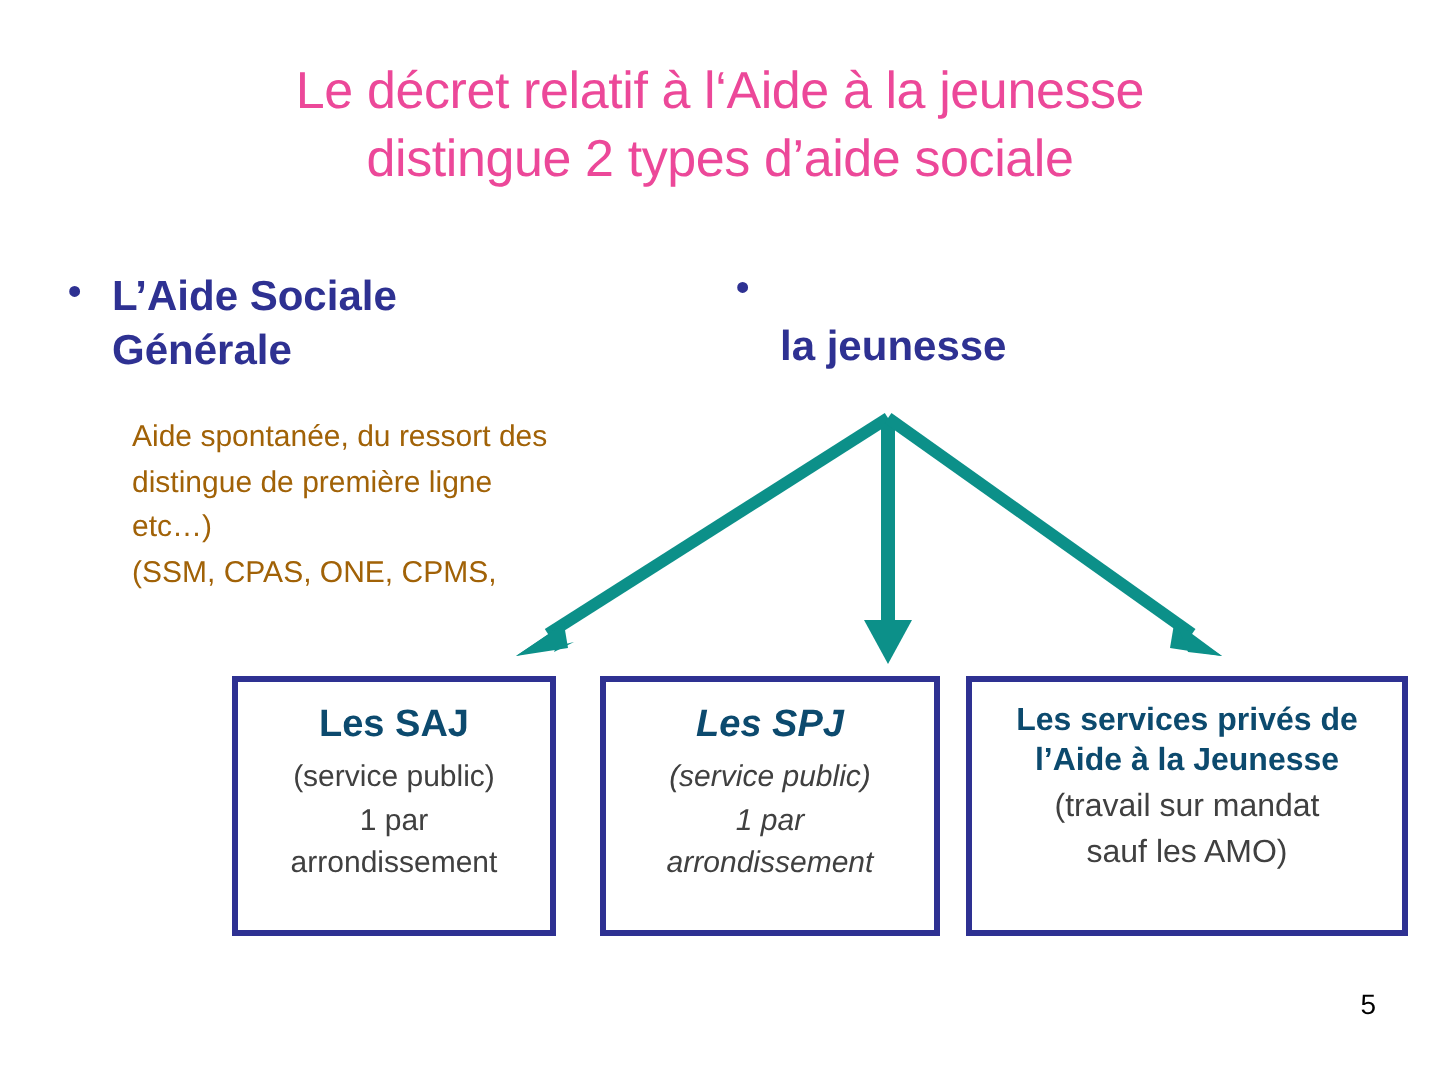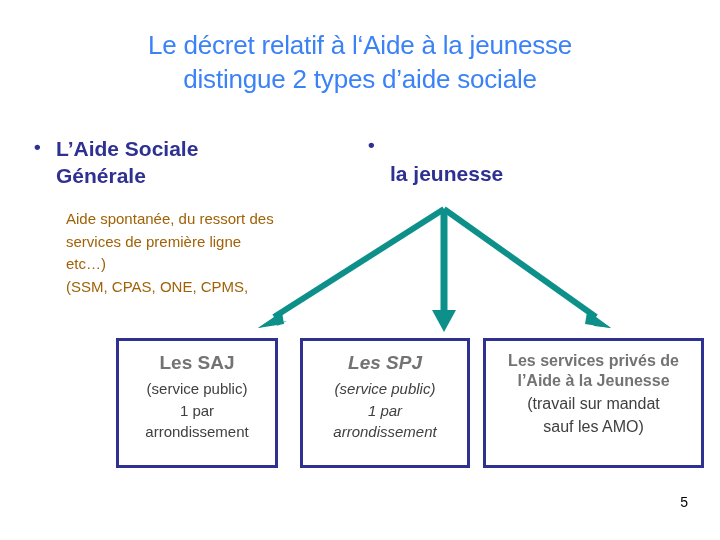--- a/index.html
+++ b/index.html
@@ -18,21 +18,21 @@
     overflow: hidden;
   }
 
   
   #slide-title {
     position: absolute;
     left: 40px;
     top: 28px;
     width: 640px;
     text-align: center;
-    color: #3b82f6;
+    color: #ec4899;
     font-size: 26px;
     font-weight: 400;
     line-height: 1.32;
     letter-spacing: -0.2px;
   }
   #slide-title .t-line { display: block; }
 
   
   .bullet-block {
     position: absolute;
@@ -86,21 +86,21 @@
     border: 3px solid #2e3192;
     background: #ffffff;
     text-align: center;
     padding-top: 10px;
   }
   #box-saj { left: 116px; top: 338px; width: 162px; height: 130px; }
   #box-spj { left: 300px; top: 338px; width: 170px; height: 130px; font-style: italic; }
   #box-prv { left: 483px; top: 338px; width: 221px; height: 130px; }
 
   .box-heading {
-    color: #737373;
+    color: #0c4a6e;
     font-weight: bold;
     font-size: 19px;
     line-height: 1.28;
     margin: 0 0 3px 0;
     padding: 0 4px;
   }
   #box-prv .box-heading {
     font-size: 16px;
     line-height: 1.25;
     margin-bottom: 2px;
@@ -148,21 +148,21 @@
       <span class="bullet-dot">•</span>
       <span class="bullet-text">
         <br>
         <span>la jeunesse</span>
       </span>
     </div>
   </div>
 
   <div id="sub-paragraph">
     <span class="p-line">Aide spontanée, du ressort des</span>
-    <span class="p-line">services de première ligne</span>
+    <span class="p-line">distingue de première ligne</span>
     <span class="p-line">etc…)</span>
     <span class="p-line">(SSM, CPAS, ONE, CPMS,</span>
   </div>
 
   <svg id="arrow-layer" viewBox="0 0 720 540">
 
     <g>
       <line x1="444" y1="209" x2="274" y2="317" stroke="#0c9089" stroke-width="6" stroke-linecap="butt"></line>
       <polygon points="258,328 283,311 277,326 287,321" fill="#0c9089"></polygon>
       <polygon points="258,328 282,312 284,324" fill="#0c9089"></polygon>

